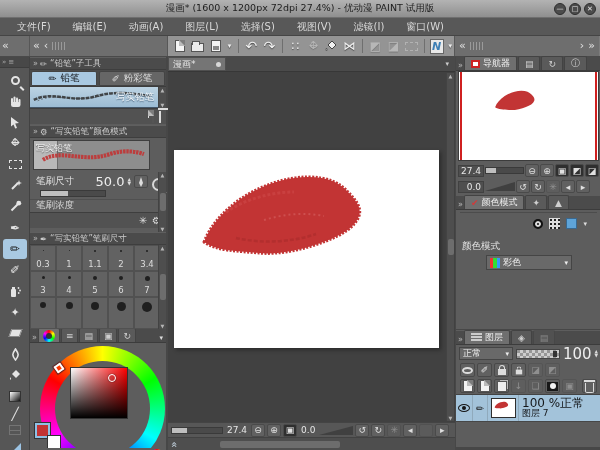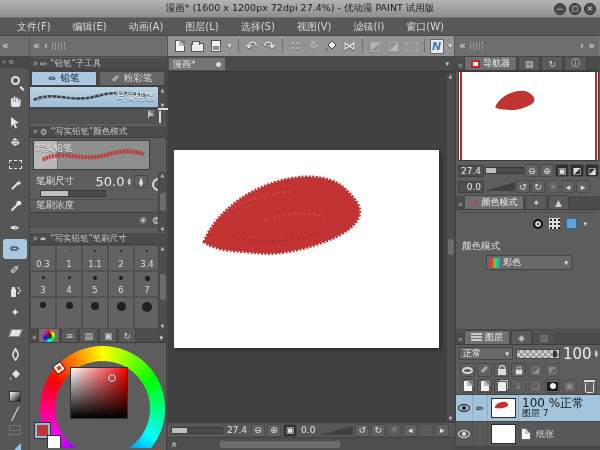--- a/index.html
+++ b/index.html
@@ -700,31 +700,16 @@
           <svg width="23" height="18" viewBox="0 0 265 198" style="position:absolute;left:0;top:0">
             <path d="M30 92 C36 76 50 60 68 48 C88 35 112 27 134 27 C154 27 166 33 173 41 C181 49 188 57 185 66 C181 77 168 85 152 91 C132 99 106 105 85 103 C64 101 42 101 30 92 Z" fill="#c23434"></path>
           </svg>
         </span>
       </span>
       <span class="ltext">
         <span class="t1">100 %正常</span>
         <span class="t2">图层 7</span>
       </span>
     </div>
-    <div class="lrow normal" style="top:365px;height:25px">
-      <span class="cell" style="width:17px">
-          <i class="i-eye lt"></i>
-        </span>
-      <span class="cell" style="width:15px"></span>
-      <span class="cell" style="width:31px">
-          <span class="lthumb"></span>
-        </span>
-      <span class="cell" style="border:none">
-          <i class="paper-ic"></i>
-        </span>
-      <span class="ltext">
-        <span class="t2">纸张</span>
-      </span>
-    </div>
     <div class="abs" style="left:0;top:390px;width:145px;height:3px;background:#474747"></div>
   </div>
 
 </div>
 
 </body></html>

